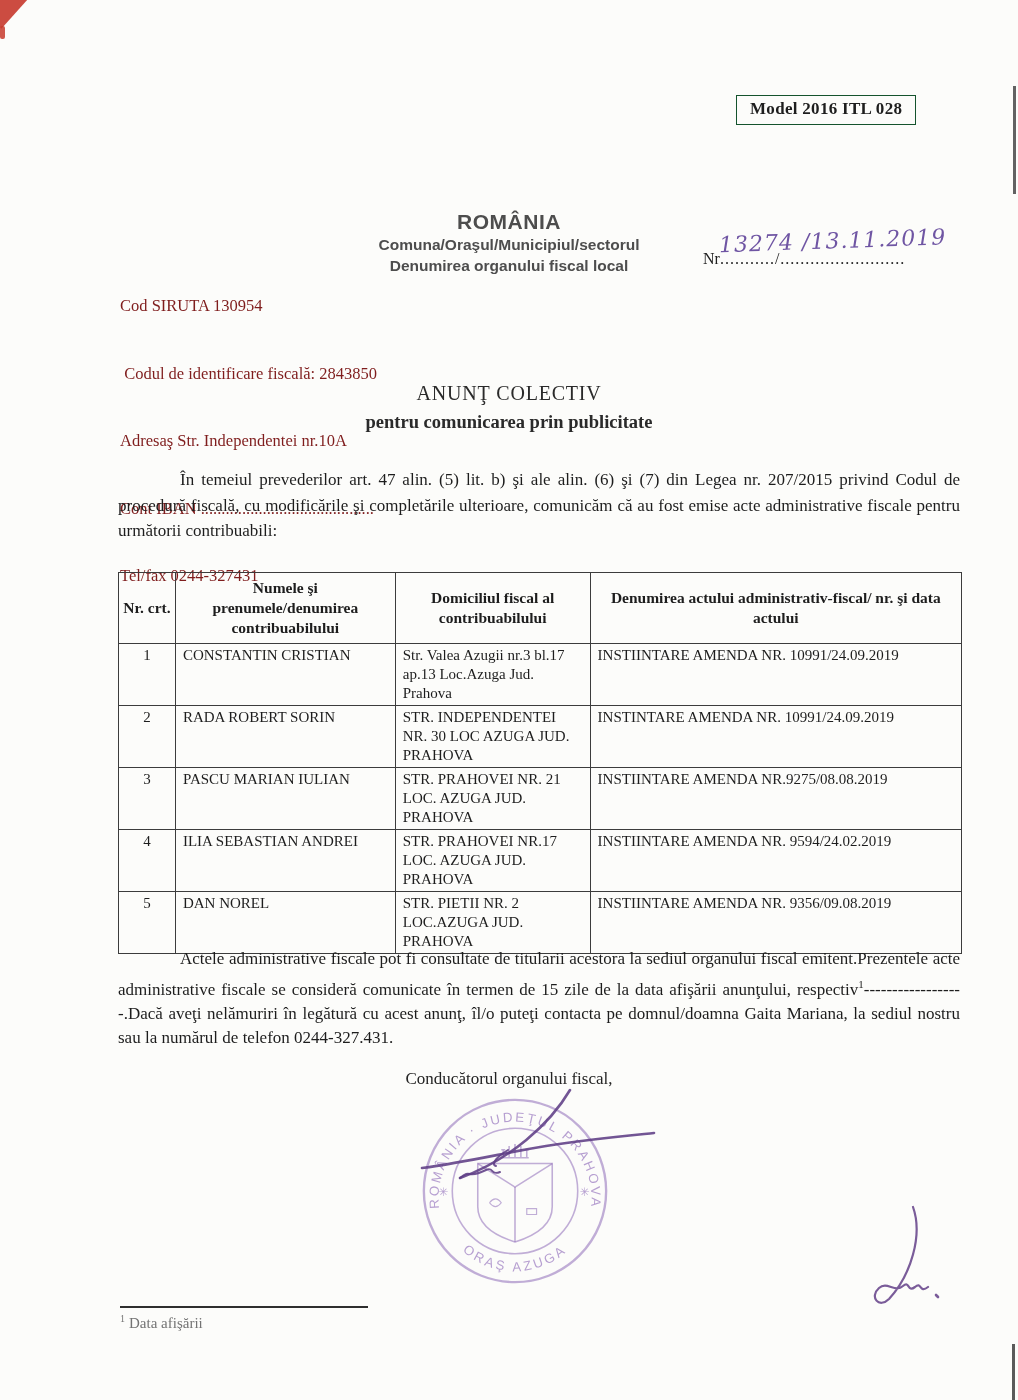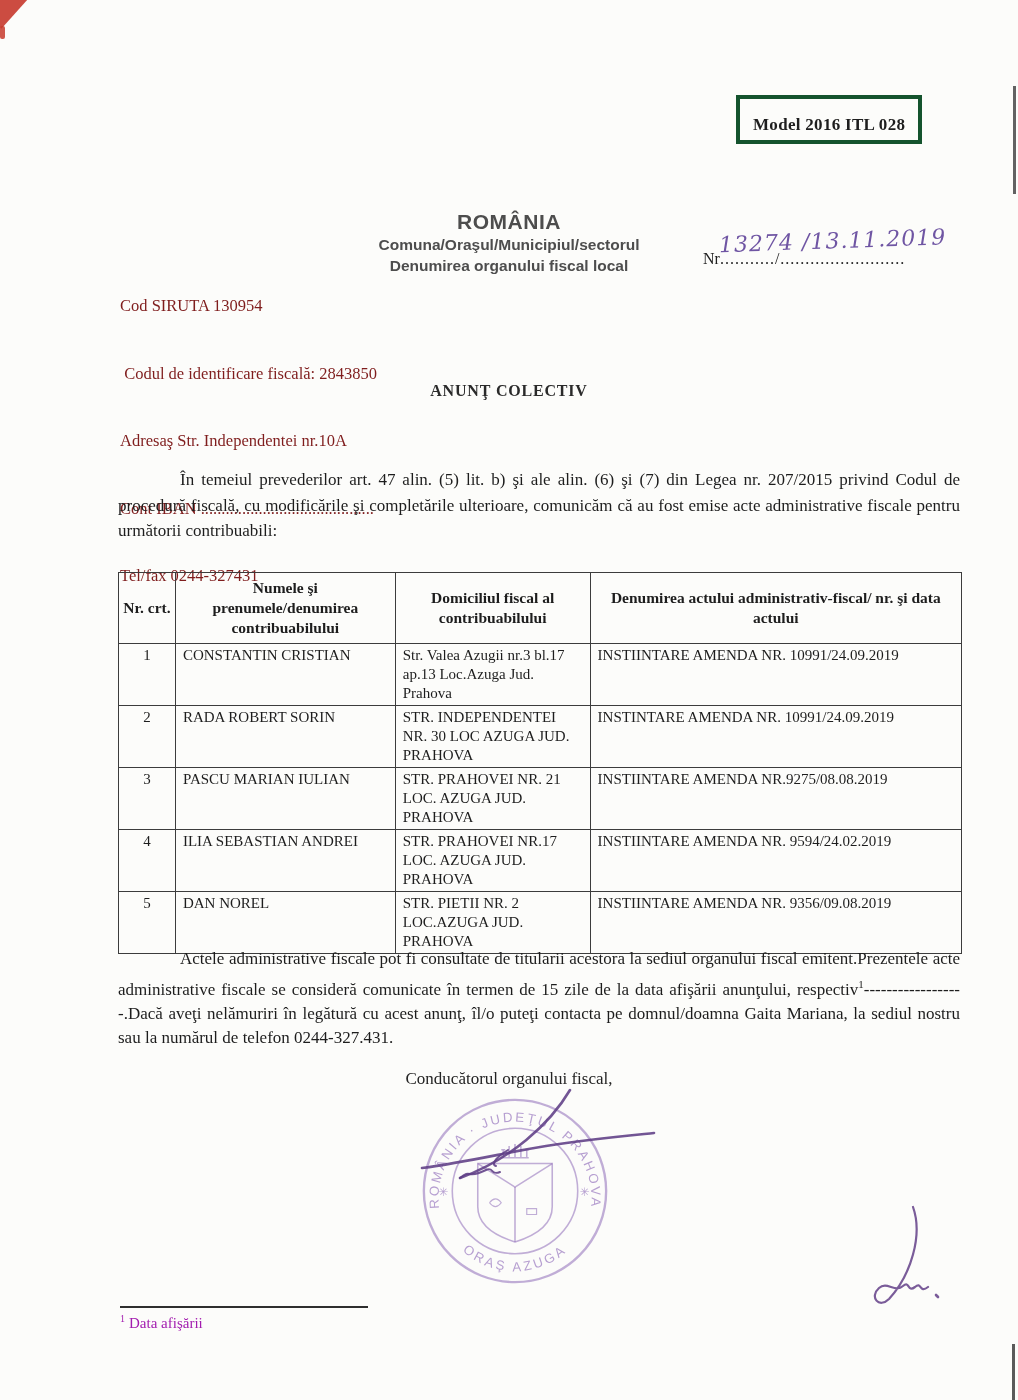--- a/index.html
+++ b/index.html
@@ -15,21 +15,21 @@
     background:#c7392c; transform:rotate(42deg); opacity:.9; }
   .artifact-left-dot { position:absolute; left:0; top:26px; width:5px; height:13px;
     background:#c7392c; border-radius:2px; opacity:.85; }
   .artifact-right-top { position:absolute; left:1013px; top:86px; width:3px; height:108px;
     background:#474747; opacity:.85; }
   .artifact-right-bottom { position:absolute; left:1012px; top:1344px; width:3px; height:56px;
     background:#3d3d3d; opacity:.85; }
 
   .model-box {
     position:absolute; left:736px; top:95px;
-    border:4px solid #14532d; padding:16px 13px 5px 13px;
+    border:1px solid #14532d; padding:3px 13px 5px 13px;
     font-weight:bold; font-size:17px; color:#1e1e1e; letter-spacing:.3px;
     background:#fcfcfa;
   }
   .header-block { position:absolute; left:0; top:162px; width:100%; text-align:center;
     font-family:"Liberation Sans", sans-serif; color:#4d4d4d;margin-top:48px; }
   .header-country { font-size:21px; font-weight:bold; letter-spacing:.5px; }
   .header-sub { font-size:15.5px; font-weight:bold; line-height:21px; }
 
   .issuer-block { position:absolute; left:120px; top:250px; width:480px;
     font-size:16.5px; line-height:22.5px; color:#7f1d1d; white-space:pre; }
@@ -37,21 +37,21 @@
   .nr-line { position:absolute; left:703px; top:250px; font-size:16px; color:#1f1f1f; }
   .nr-dots { letter-spacing:1px; }
   .nr-handwritten {
     position:absolute; left:16px; top:-22px; width:240px;
     font-family:"DejaVu Serif", serif; font-style:italic;
     font-size:22px; color:#6f55a3; transform:rotate(-2deg);
     white-space:nowrap; letter-spacing:1px;
   }
 
   .title-block { position:absolute; left:0; top:382px; width:100%; text-align:center; color:#2a2a2a; }
-  .doc-title { font-size:16px; font-weight:bold; letter-spacing:.8px; }
+  .doc-title { font-size:20px; font-weight:normal; letter-spacing:.8px; }
   .doc-subtitle { font-size:18.5px; font-weight:bold; margin-top:7px; }
 
   .intro-par { position:absolute; left:118px; top:467px; width:842px;
     font-size:17px; line-height:25.5px; text-align:justify; text-indent:62px; color:#1d1d1d; }
 
   .contrib-table { position:absolute; left:118px; top:572px; width:844px;
     border-collapse:collapse; color:#1d1d1d; }
   .contrib-table th, .contrib-table td { border:1.5px solid #3c3c3c; }
   .contrib-table th { font-size:15.5px; font-weight:bold; text-align:center;
     vertical-align:middle; padding:5px 4px; line-height:20px; height:70px; }
@@ -73,21 +73,21 @@
 
   .stamp-wrap { position:absolute; left:417px; top:1093px; width:196px; height:196px; }
   .signature-over { position:absolute; left:398px; top:1086px; width:262px; height:112px; }
 
   .intocmit-block { position:absolute; left:742px; top:1212px; width:165px; text-align:center;
     font-size:17px; line-height:25px; color:#242424; }
   .signature-bottom { position:absolute; left:843px; top:1203px; width:100px; height:118px; }
 
   .footnote-rule { position:absolute; left:120px; top:1306px; width:248px;
     border-top:2px solid #2e2e2e; }
-  .footnote-text { position:absolute; left:120px; top:1313px; font-size:15px; color:#a21caf; }
+  .footnote-text { position:absolute; left:120px; top:1313px; font-size:15px; color:#737373; }
   .footnote-text sup { font-size:10px; margin-right:4px; }
 </style>
 </head>
 <body>
 
 <div class="page">
 
   <div class="artifact-corner"></div>
   <div class="artifact-left-dot"></div>
   <div class="artifact-right-top"></div>
@@ -111,20 +111,21 @@
     <div>Tel/fax 0244-327431</div>
   </div>
 
   <div class="nr-line">
     <span>Nr</span><span class="nr-dots">.........../.........................</span>
     <span class="nr-handwritten">13274 /13.11.2019</span>
   </div>
 
   <div class="title-block">
     <div class="doc-title">ANUNŢ COLECTIV</div>
+    <div class="doc-subtitle">pentru comunicarea prin publicitate</div>
   </div>
 
   <p class="intro-par">În temeiul prevederilor art. 47 alin. (5) lit. b) şi ale alin. (6) şi (7) din Legea nr. 207/2015 privind Codul de procedură fiscală, cu modificările şi completările ulterioare, comunicăm că au fost emise acte administrative fiscale pentru următorii contribuabili:</p>
 
   <table class="contrib-table">
     <colgroup>
       <col class="col-nr">
         <col class="col-name">
         <col class="col-addr">
         <col class="col-act">

